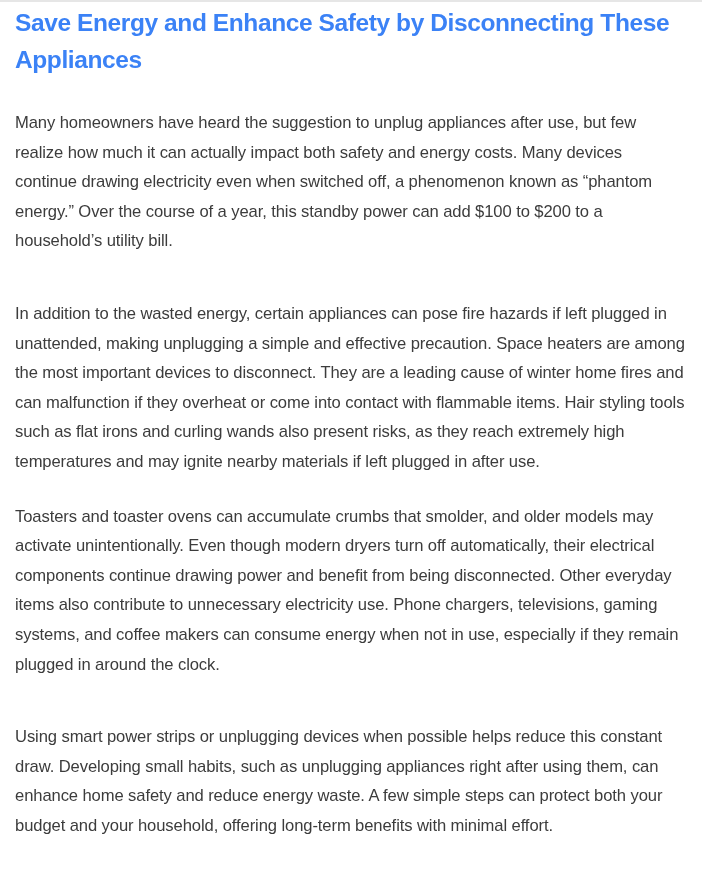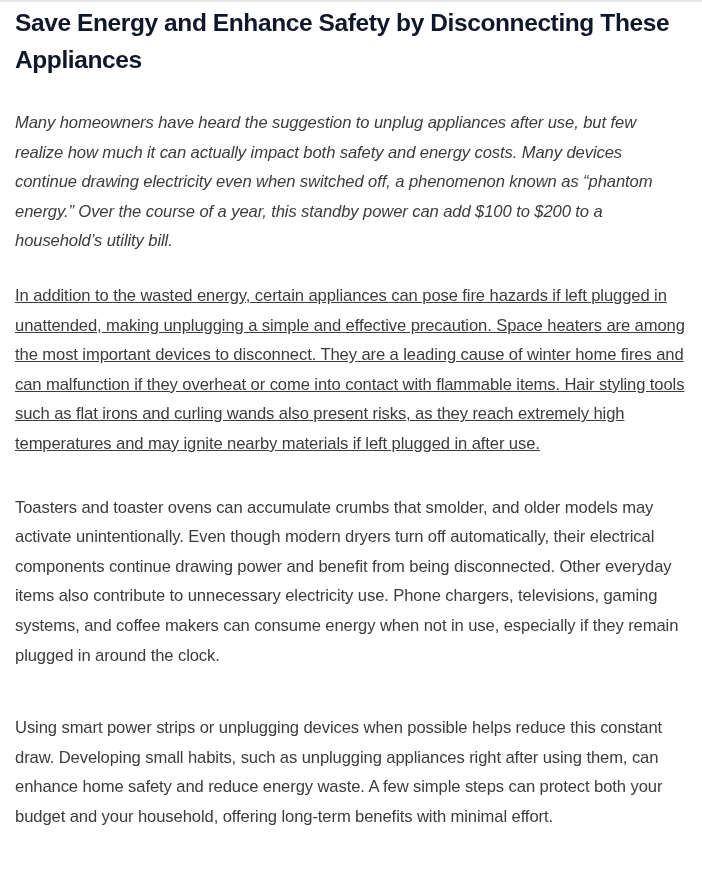--- a/index.html
+++ b/index.html
@@ -18,35 +18,35 @@
     .article {
       padding: 0 15px;
       box-sizing: border-box;
       width: 702px;
     }
     .title {
       font-family: "Liberation Sans", sans-serif;
       font-weight: bold;
       font-size: 24.5px;
       line-height: 37px;
-      color: #0f172a;
+      color: #3b82f6;
       margin: 2px 0 0 0;
       letter-spacing: -0.4px;
     }
     .para {
       font-family: "Liberation Sans", sans-serif;
       font-size: 16.6px;
       line-height: 29.6px;
       color: #3c3c3c;
       margin: 0;
       letter-spacing: -0.1px;
     }
-    .p1 { margin-top: 30px; font-style: italic; }
-    .p2 { margin-top: 25px; text-decoration: underline; }
-    .p3 { margin-top: 34px; }
+    .p1 { margin-top: 30px; }
+    .p2 { margin-top: 43px; }
+    .p3 { margin-top: 25px; }
     .p4 { margin-top: 43px; }
   </style>
 </head>
 <body>
 
 <div class="article">
   <h1 class="title">Save Energy and Enhance Safety by Disconnecting These Appliances</h1>
   <p class="para p1">Many homeowners have heard the suggestion to unplug appliances after use, but few realize how much it can actually impact both safety and energy costs. Many devices continue drawing electricity even when switched off, a phenomenon known as “phantom energy.” Over the course of a year, this standby power can add $100 to $200 to a household’s utility bill.</p>
   <p class="para p2">In addition to the wasted energy, certain appliances can pose fire hazards if left plugged in unattended, making unplugging a simple and effective precaution. Space heaters are among the most important devices to disconnect. They are a leading cause of winter home fires and can malfunction if they overheat or come into contact with flammable items. Hair styling tools such as flat irons and curling wands also present risks, as they reach extremely high temperatures and may ignite nearby materials if left plugged in after use.</p>
   <p class="para p3">Toasters and toaster ovens can accumulate crumbs that smolder, and older models may activate unintentionally. Even though modern dryers turn off automatically, their electrical components continue drawing power and benefit from being disconnected. Other everyday items also contribute to unnecessary electricity use. Phone chargers, televisions, gaming systems, and coffee makers can consume energy when not in use, especially if they remain plugged in around the clock.</p>

